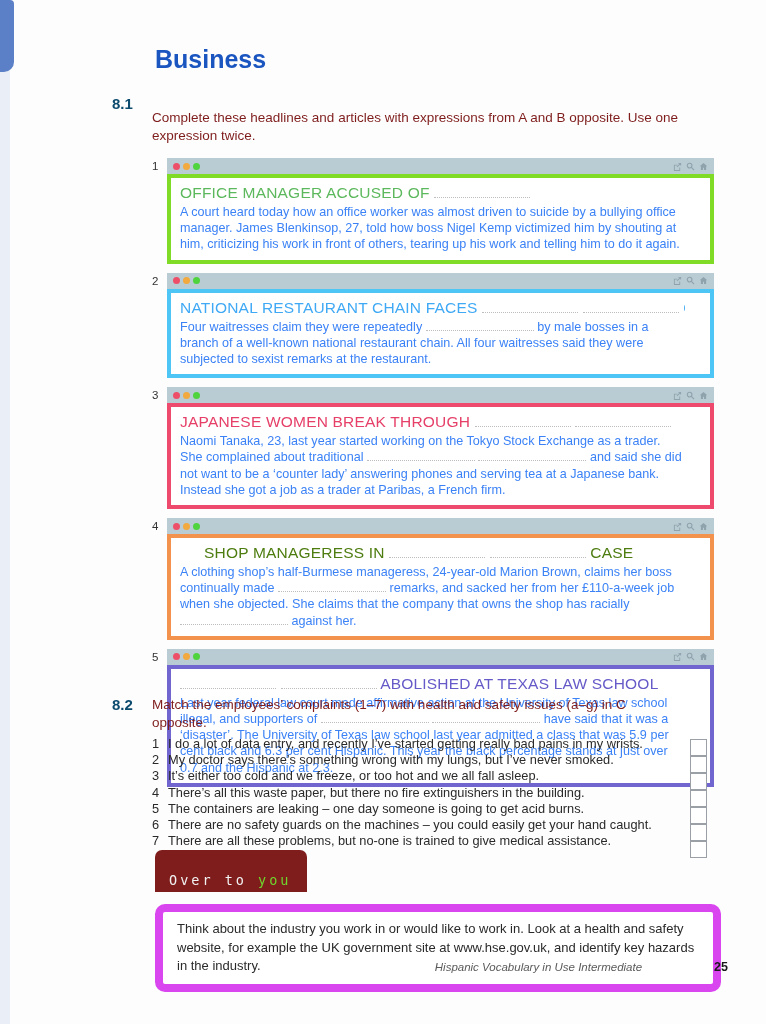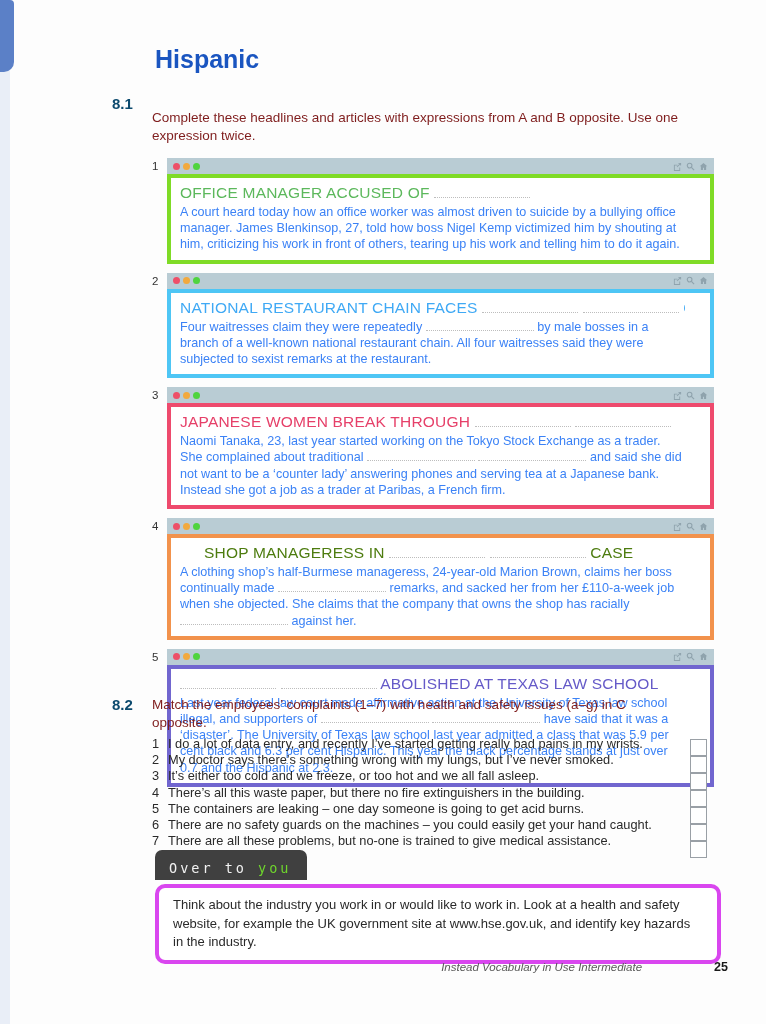--- a/index.html
+++ b/index.html
@@ -39,40 +39,40 @@
   
   .sec-82{position:absolute;left:112px;top:696px;width:610px;}
   .complaints{margin-left:40px;margin-top:4px;position:relative;width:560px;}
   .complaint-row{display:flex;font-size:12.8px;line-height:16.2px;color:#2a2a2a;}
   .complaint-num{width:16px;flex:none;}
   .answer-column{position:absolute;left:538px;top:3px;}
   .answer-box{width:15px;height:15px;border:1px solid #9aa0a6;background:#fff;}
 
   
   .over{position:absolute;left:155px;top:850px;width:566px;}
-  .over-tab{display:inline-block;background:#404040;color:#f2f2f2;border-radius:7px 7px 0 0;
-            padding:10px 16px 4px 14px;font-family:"DejaVu Sans Mono", monospace;
+  .over-tab{display:inline-block;background:#7f1d1d;color:#f2f2f2;border-radius:7px 7px 0 0;
+            padding:22px 16px 4px 14px;font-family:"DejaVu Sans Mono", monospace;
             font-size:13.5px;letter-spacing:3px;}
   .over-tab .you{color:#6fd62c;}
-  .over-box{border:4px solid #d946ef;border-radius:10px;background:#fff;
-            padding:8px 14px;margin-top:4px;}
+  .over-box{border:8px solid #d946ef;border-radius:10px;background:#fff;
+            padding:8px 14px;margin-top:12px;}
   .over-box p{margin:0;font-size:13px;line-height:18.5px;color:#2a2a2a;}
 
   
   .footer{position:absolute;top:960px;right:38px;display:flex;align-items:baseline;}
   .book-title{font-style:italic;font-size:11.5px;color:#5a5a5a;margin-right:72px;}
   .page-number{font-size:12.5px;font-weight:bold;color:#1a1a1a;}
 </style>
 </head>
 <body>
 
 <div class="left-strip"></div>
 <div class="unit-tab"></div>
 
-<h1 class="page-title">Hispanic</h1>
+<h1 class="page-title">Business</h1>
 
 <section class="sec-81">
   <span class="ex-num">8.1</span>
   <p class="ex-instruction">Complete these headlines and articles with expressions from A and B opposite. Use one expression twice.</p>
 
   <div class="news-list">
 
     <div class="news-row">
       <span class="news-index">1</span>
       <div class="browser">
@@ -258,15 +258,15 @@
 </section>
 
 <section class="over">
   <div class="over-tab"><span>Over to </span><span class="you">you</span></div>
   <div class="over-box">
     <p>Think about the industry you work in or would like to work in. Look at a health and safety website, for example the UK government site at www.hse.gov.uk, and identify key hazards in the industry.</p>
   </div>
 </section>
 
 <footer class="footer">
-  <span class="book-title">Instead Vocabulary in Use Intermediate</span>
+  <span class="book-title">Hispanic Vocabulary in Use Intermediate</span>
   <span class="page-number">25</span>
 </footer>
 
 </body></html>

